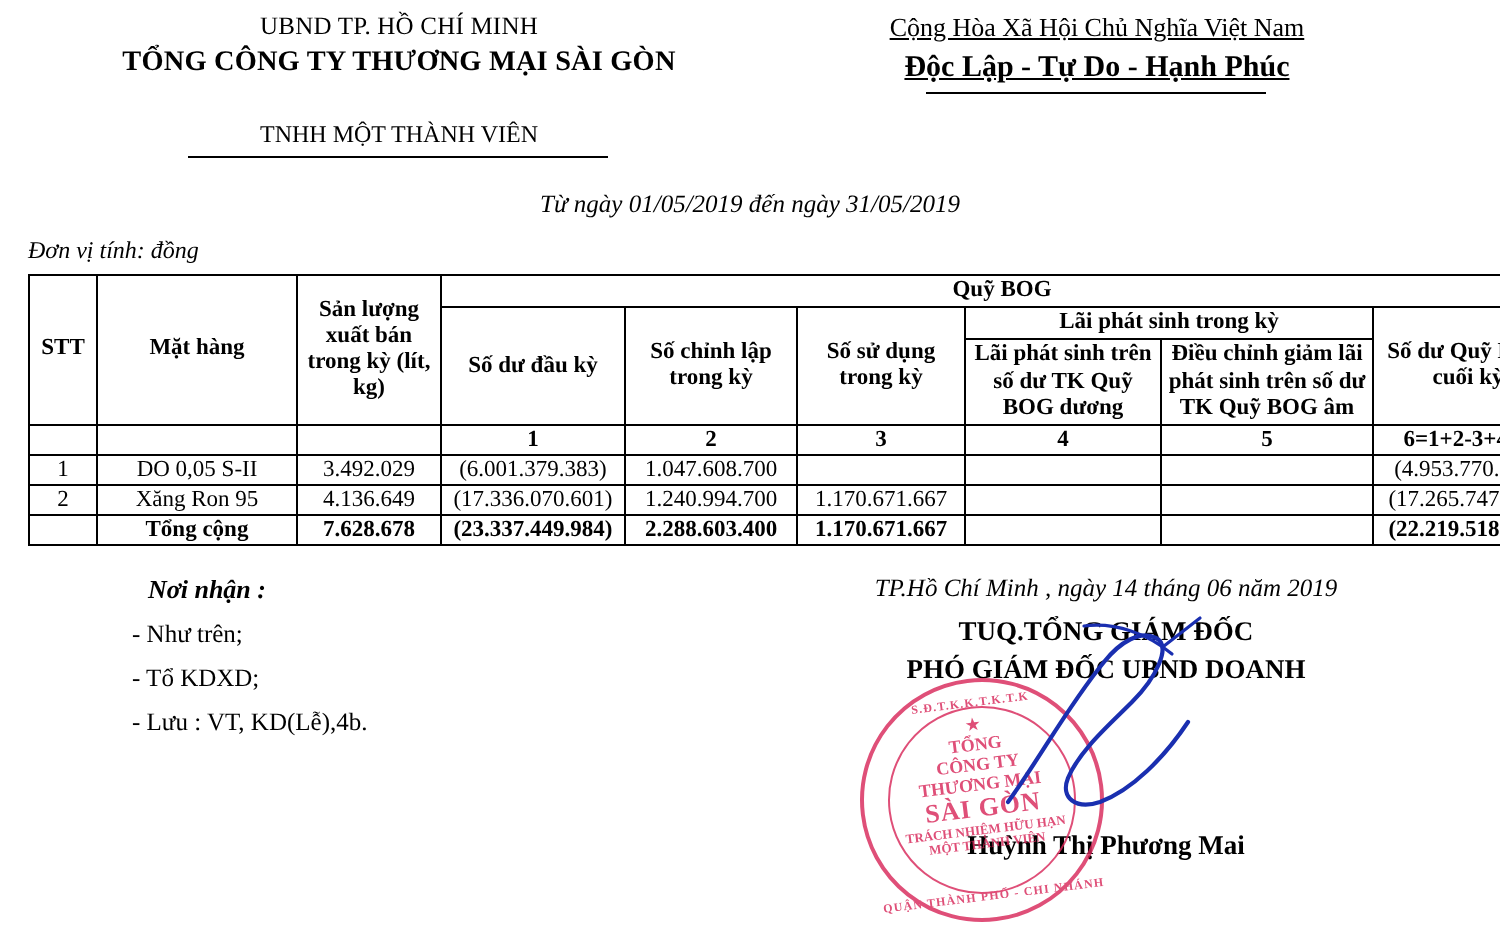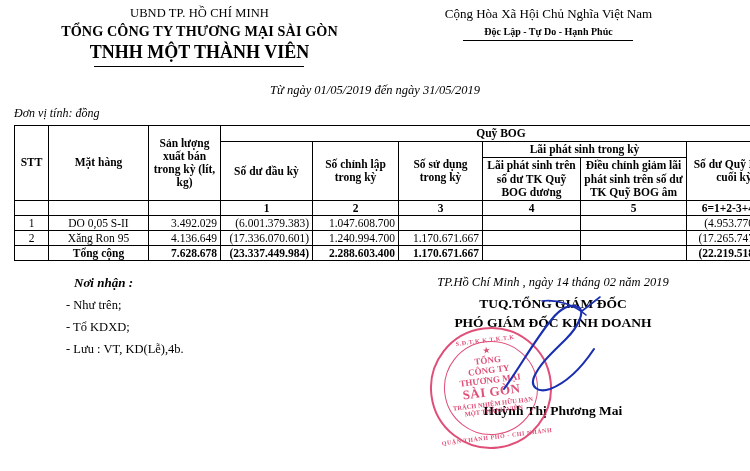--- a/index.html
+++ b/index.html
@@ -32,41 +32,42 @@
   }
   .header-left {
     width: 360px;
     text-align: center;
     padding-left: 6px;
   }
   .header-right {
     width: 340px;
     text-align: center;
     padding-right: 18px;
+    text-decoration: underline;
   }
   .h-line1 {
     font-size: 12.5px;
     letter-spacing: 0.1px;
   }
   .h-line2 {
     font-size: 14.2px;
     font-weight: bold;
     margin-top: 2px;
     letter-spacing: 0.1px;
   }
   .h-line3 {
-    font-size: 18px;
-    font-weight: bold;
-    margin-top: 2px;
+    font-size: 12px;
+    font-weight: normal;
+    margin-top: 20px;
   }
   .h-right1 {
     font-size: 13px;
   }
   .h-right2 {
-    font-size: 10px;
+    font-size: 15px;
     font-weight: bold;
     margin-top: 4px;
   }
   .rule {
     width: 170px;
     height: 1px;
     background: #000;
     margin: 3px auto 0 auto;
   }
   .rule-left {
@@ -127,21 +128,21 @@
   .col-int1  { width: 98px; }
   .col-int2  { width: 106px; }
   .col-close { width: 95px; }
 
   .numrow td {
     text-align: center;
     font-size: 11.5px;
     font-weight: bold;
   }
   .t-left  { text-align: center; padding-left: 4px; }
-  .t-right { text-align: right; padding-right: 4px; }
+  .t-right { text-align: center; padding-right: 4px; }
   .t-center{ text-align: center; }
   .bold    { font-weight: bold; }
 
   
   .footer {
     display: flex;
     flex-direction: row;
     margin-top: 14px;
     padding: 0 20px 0 46px;
     position: relative;
@@ -360,23 +361,23 @@
   </table>
 
   <div class="footer">
     <div class="footer-left">
       <div class="f-title">Nơi nhận :</div>
       <div class="f-item">- Như trên;</div>
       <div class="f-item">- Tổ KDXD;</div>
       <div class="f-item">- Lưu : VT, KD(Lễ),4b.</div>
     </div>
     <div class="footer-right">
-      <div class="f-place">TP.Hồ Chí Minh , ngày 14 tháng 02 năm 2019</div>
+      <div class="f-place">TP.Hồ Chí Minh , ngày 14 tháng 06 năm 2019</div>
       <div class="f-role1">TUQ.TỔNG GIÁM ĐỐC</div>
-      <div class="f-role2">PHÓ GIÁM ĐỐC KINH DOANH</div>
+      <div class="f-role2">PHÓ GIÁM ĐỐC UBND DOANH</div>
 
       <div class="stamp">
         <div class="stamp-inner"></div>
         <div class="stamp-star">★</div>
         <div class="stamp-arc-top">S.Đ.T.K.K.T.K.T.K</div>
         <div class="stamp-text">
           <div>TỔNG</div>
           <div>CÔNG TY</div>
           <div>THƯƠNG MẠI</div>
           <div class="stamp-big">SÀI GÒN</div>

